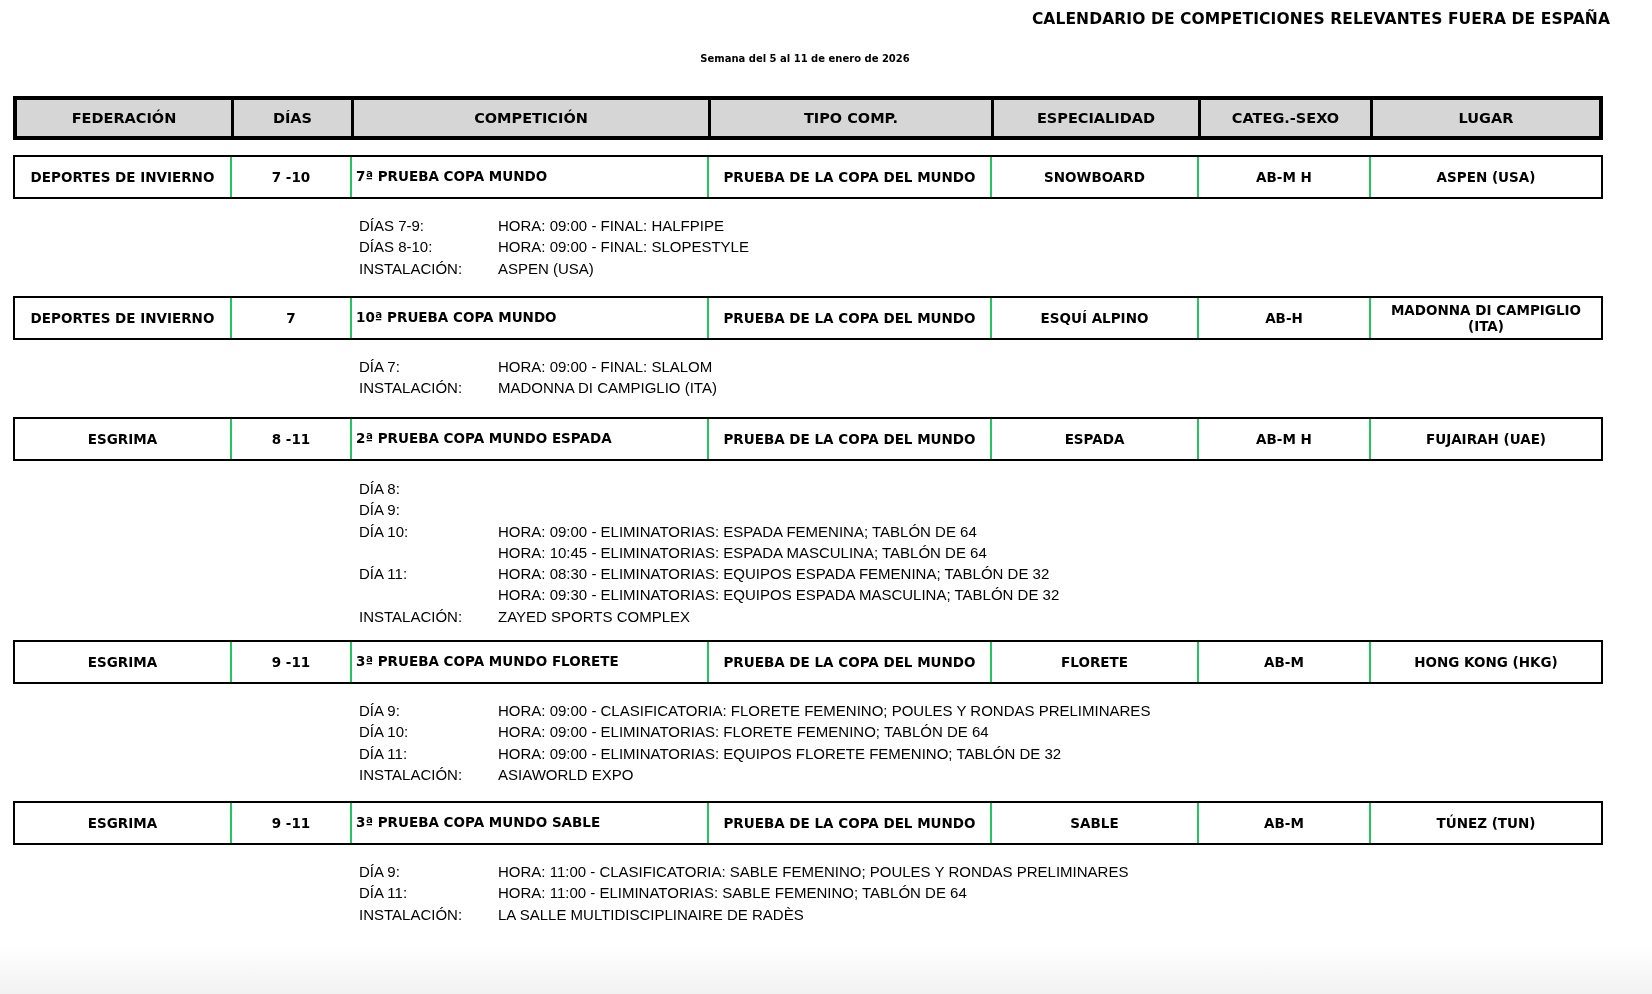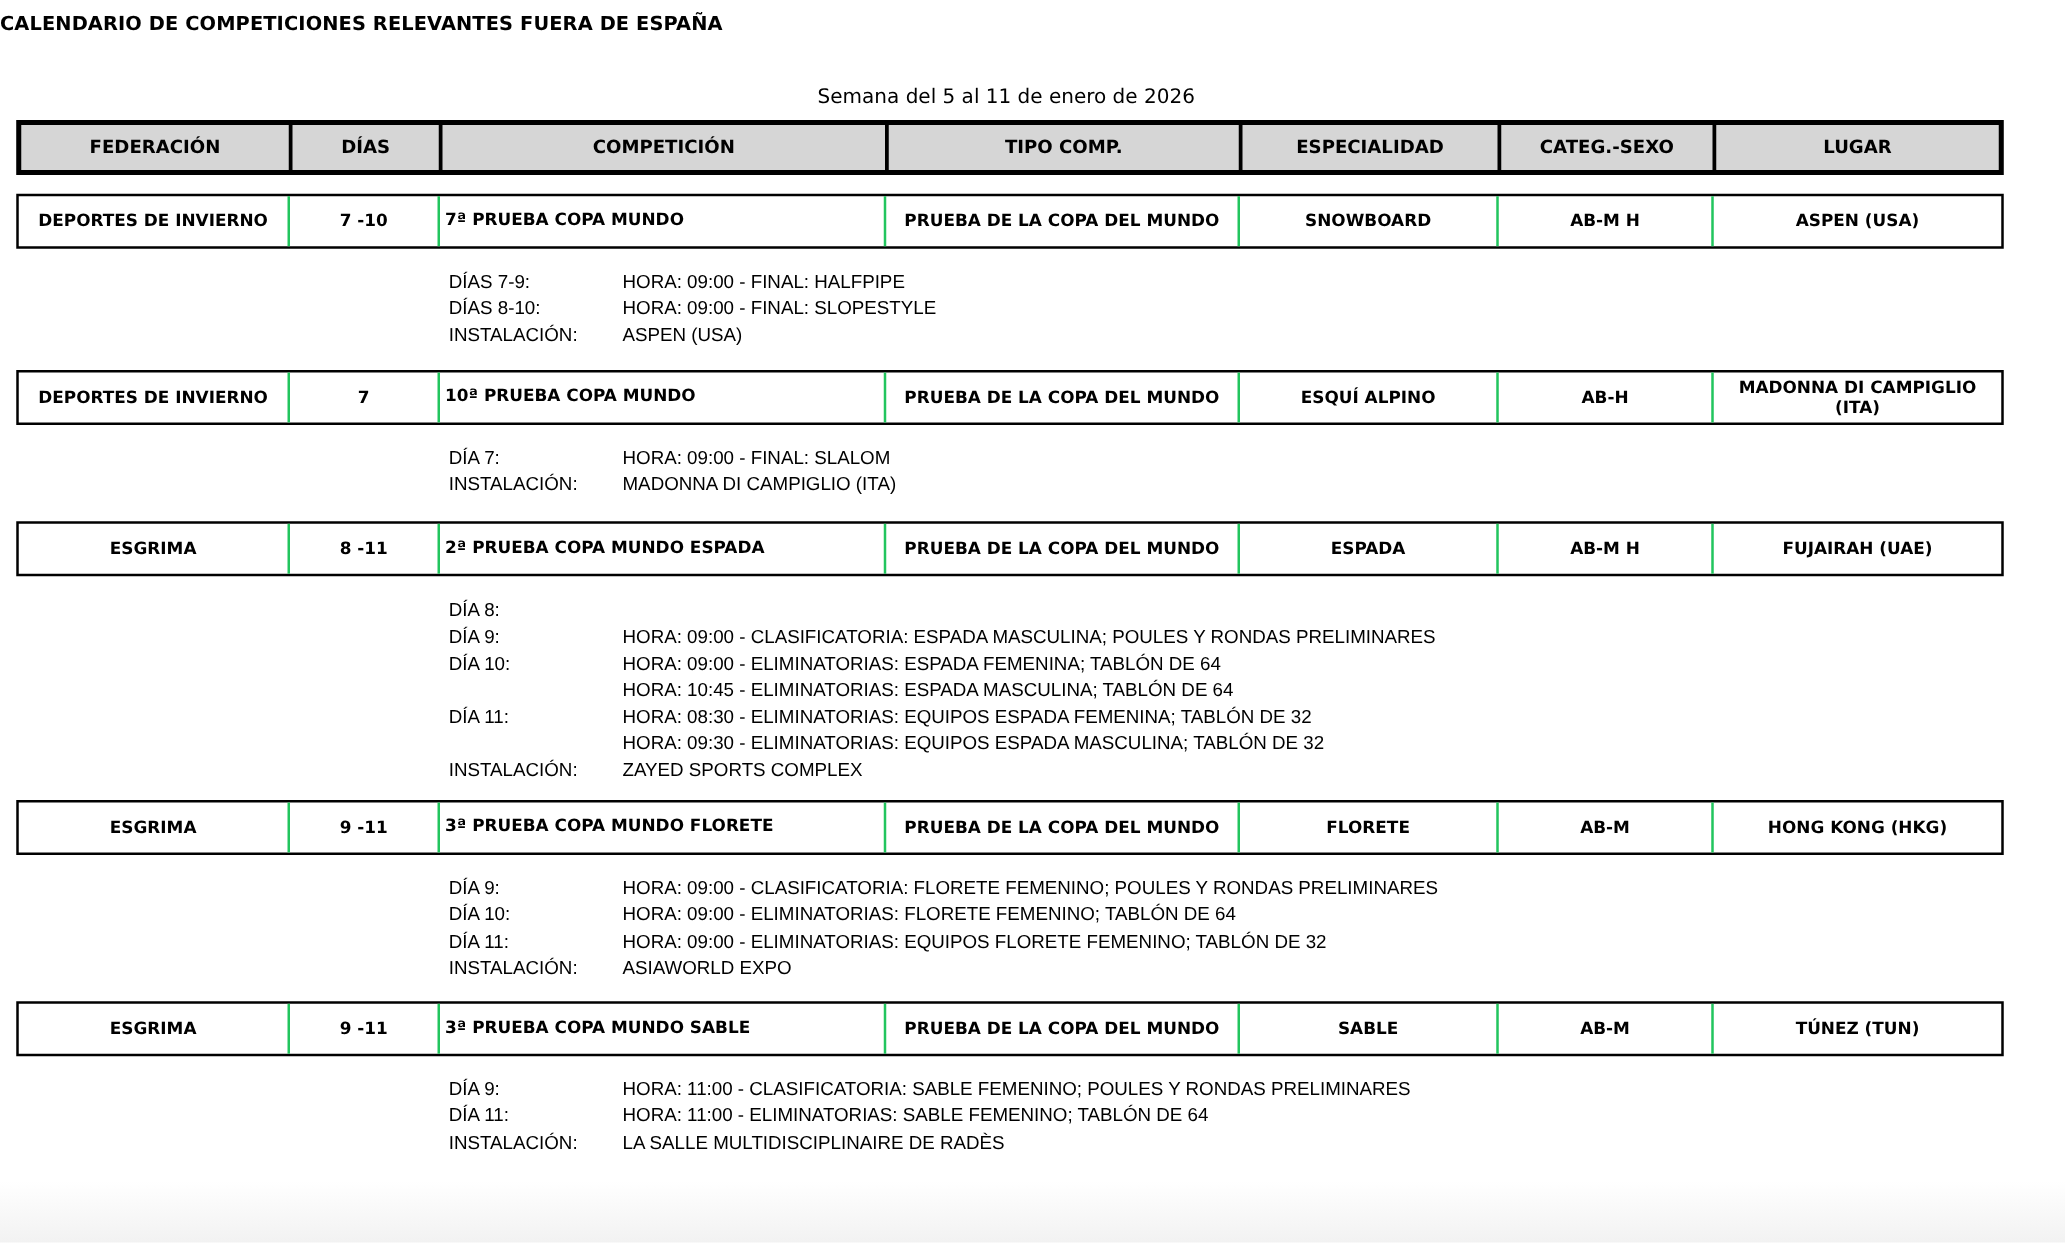--- a/index.html
+++ b/index.html
@@ -5,27 +5,27 @@
   html, body { margin: 0; padding: 0; }
   body {
     width: 1652px; height: 994px; overflow: hidden;
     background: linear-gradient(to bottom, #ffffff 0px, #ffffff 945px, #f2f2f2 994px);
     font-family: "DejaVu Sans", sans-serif;
     color: #000;
     position: relative;
   }
   .title {
     position: absolute; left: 0; width: 1610px; top: 10px;
-    text-align: left; font-weight: bold; font-size: 15.5px;
+    text-align: right; font-weight: bold; font-size: 15.5px;
     font-family: "DejaVu Sans", sans-serif;
     letter-spacing: 0.1px;
   }
   .subtitle {
-    position: absolute; left: 0; width: 1610px; top: 67px;
-    text-align: center; font-weight: normal; font-size: 16px;
+    position: absolute; left: 0; width: 1610px; top: 53px;
+    text-align: center; font-weight: bold; font-size: 10px;
   }
   .row {
     position: absolute; left: 13px; width: 1590px;
     display: flex; box-sizing: border-box;
   }
   .header-row {
     top: 96px; height: 44px;
     border: 4px solid #000;
     background: #d6d6d6;
   }
@@ -124,21 +124,20 @@
       <div class="cell c-esp">ESPADA</div>
       <div class="cell c-cat">AB-M H</div>
       <div class="cell c-lugar">FUJAIRAH (UAE)</div>
     </div>
     <div class="details" style="top: 478px;">
       <div class="drow">
         <span class="dlabel">DÍA 8:</span>
       </div>
       <div class="drow">
         <span class="dlabel">DÍA 9:</span>
-        <span class="dtext">HORA: 09:00 - CLASIFICATORIA: ESPADA MASCULINA; POULES Y RONDAS PRELIMINARES</span>
       </div>
       <div class="drow">
         <span class="dlabel">DÍA 10:</span>
         <span class="dtext">HORA: 09:00 - ELIMINATORIAS: ESPADA FEMENINA; TABLÓN DE 64</span>
       </div>
       <div class="drow">
         <span class="dlabel"></span>
         <span class="dtext">HORA: 10:45 - ELIMINATORIAS: ESPADA MASCULINA; TABLÓN DE 64</span>
       </div>
       <div class="drow">

